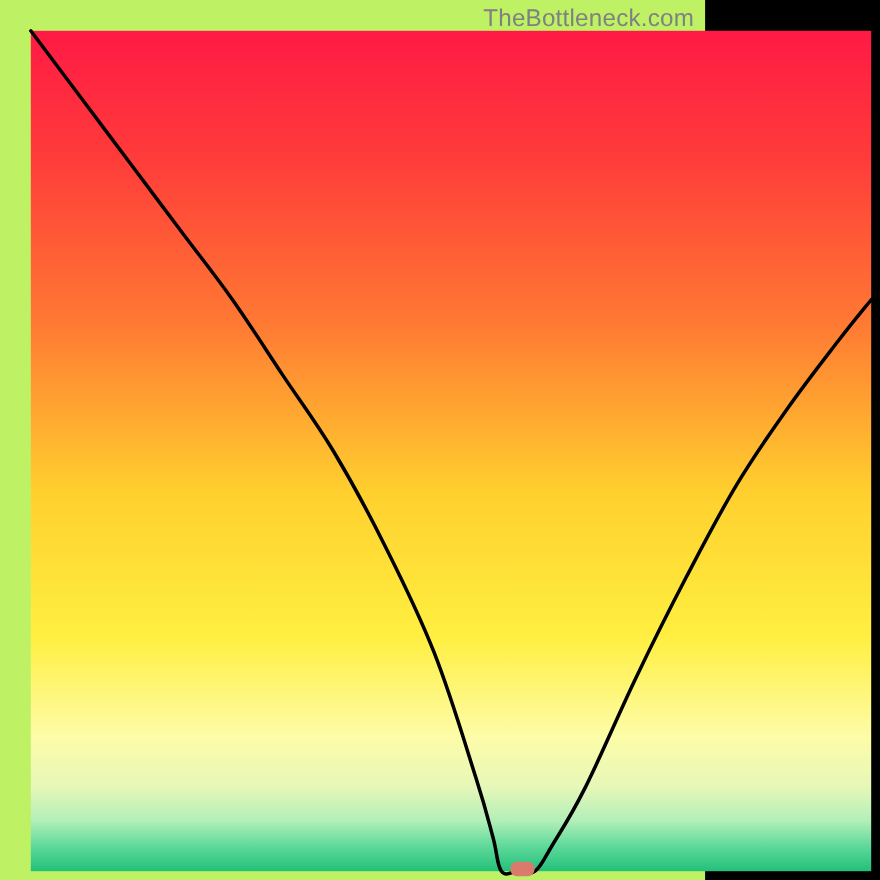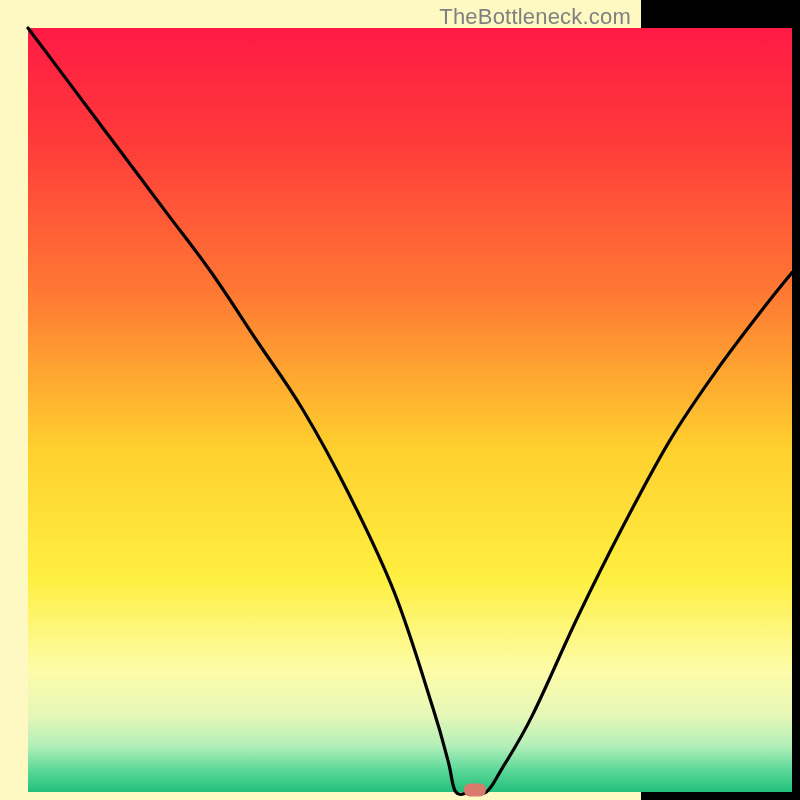--- a/index.html
+++ b/index.html
@@ -8,21 +8,21 @@
     width: 800px;
     height: 800px;
     background: #000;
     overflow: hidden;
     font-family: Arial, Helvetica, sans-serif;
   }
   .frame {
     position: absolute;
     left: 0; top: 0;
     width: 641px; height: 800px;
-    background: #fef9c3;
+    background: #bef264;
   }
   .watermark {
     position: absolute;
     top: 4px;
     right: 10px;
     color: #808080;
     font-size: 22px;
     font-weight: 500;
     letter-spacing: 0.2px;
     z-index: 10;

